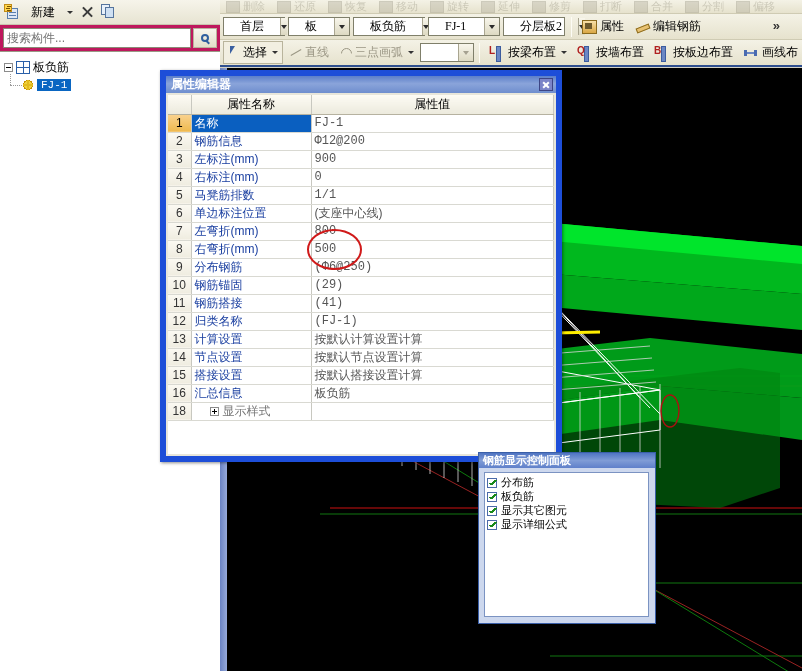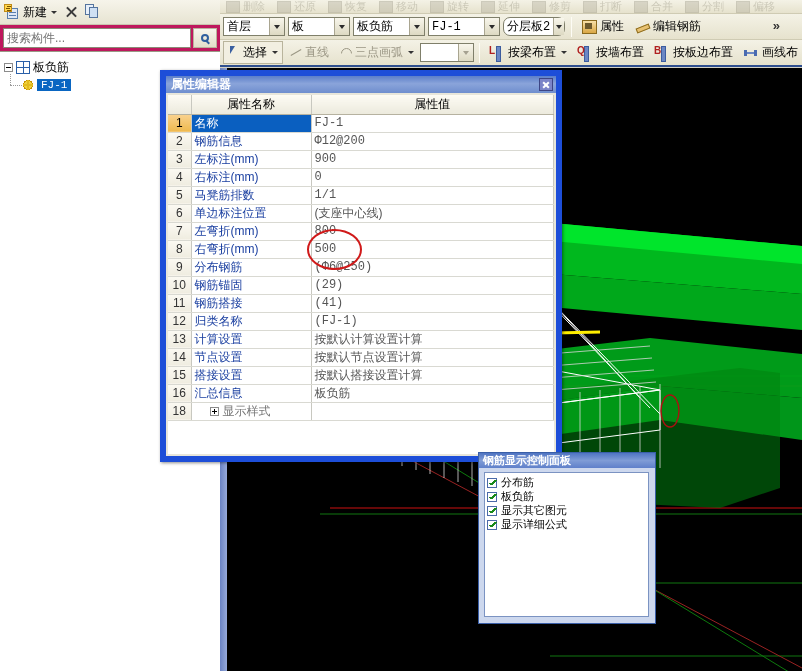--- a/index.html
+++ b/index.html
@@ -19,21 +19,21 @@
     background: #ece9d8;
     border-right: 1px solid #9a9a86;
   }
   .lp-toolbar {
     position: absolute; left: 0; top: 0;
     width: 220px; height: 25px;
     background: linear-gradient(#f6f4ea, #e7e4d2);
     border-bottom: 1px solid #c9c5ae;
     display: flex; align-items: center; padding-left: 4px; gap: 6px;
   }
-  .newbtn { display: flex; align-items: center; gap: 2px; cursor: default; }
+  .newbtn { display: flex; align-items: center; gap: 10px; cursor: default; }
   .newbtn-ico { position: relative; width: 17px; height: 16px; }
   .newbtn-ico .sheet {
     position: absolute; left: 3px; top: 4px; width: 11px; height: 11px;
     background: #dfe8f5; border: 1px solid #5a7fad;
   }
   .newbtn-ico .sheet::before {
     content: ""; position: absolute; left: 1px; top: 3px; right: 1px; height: 1px;
     background: #5a7fad; box-shadow: 0 3px 0 #5a7fad;
   }
   .newbtn-ico .plus {
@@ -155,21 +155,21 @@
   .tb-row2 { top: 40px; height: 27px; border-bottom: 2px solid #2f4f8f; padding-left: 3px; gap: 2px; }
 
   .ghost-item { display: flex; align-items: center; gap: 3px; opacity: .35; padding: 0 6px; }
   .ghost-ico { width: 14px; height: 12px; background: #a9a593; border: 1px solid #8b8775; }
   .ghost-txt { font-size: 11px; color: #8a8673; white-space: nowrap; }
 
   .combo {
     height: 19px; border: 1px solid #7f7f6a; background: #fff;
     display: flex; align-items: center; font-size: 12px; cursor: default;
   }
-  .combo .cv { padding: 0 3px; white-space: nowrap; flex: 1; font-family: Liberation Mono, monospace; }
+  .combo .cv { padding: 0 16px; white-space: nowrap; flex: 1; font-family: Liberation Serif, serif; }
   .combo .cb {
     width: 15px; height: 17px; background: linear-gradient(#f8f6ec, #ddd9c2);
     border-left: 1px solid #a9a590; display: flex; align-items: center; justify-content: center;
   }
   .cb-arrow {
     width: 0; height: 0; border-left: 3px solid transparent;
     border-right: 3px solid transparent; border-top: 4px solid #2b2b2b;
   }
   .tb-sep { width: 1px; height: 20px; background: #b6b2a0; margin: 0 3px; border-right: 1px solid #fdfcf5; }
 
@@ -461,21 +461,21 @@
           <span class="cb">
             <span class="cb-arrow"></span>
           </span>
         </div>
         <div class="combo" style="width: 72px;">
           <span class="cv">FJ-1</span>
           <span class="cb">
             <span class="cb-arrow"></span>
           </span>
         </div>
-        <div class="combo" style="width: 62px; border-radius: 7px;">
+        <div class="combo" style="width: 62px;">
           <span class="cv">分层板2</span>
           <span class="cb">
             <span class="cb-arrow"></span>
           </span>
         </div>
         <div class="tb-sep"></div>
         <div class="tbtn">
           <span class="ico-prop"></span>
           <span class="lbl">属性</span>
         </div>

